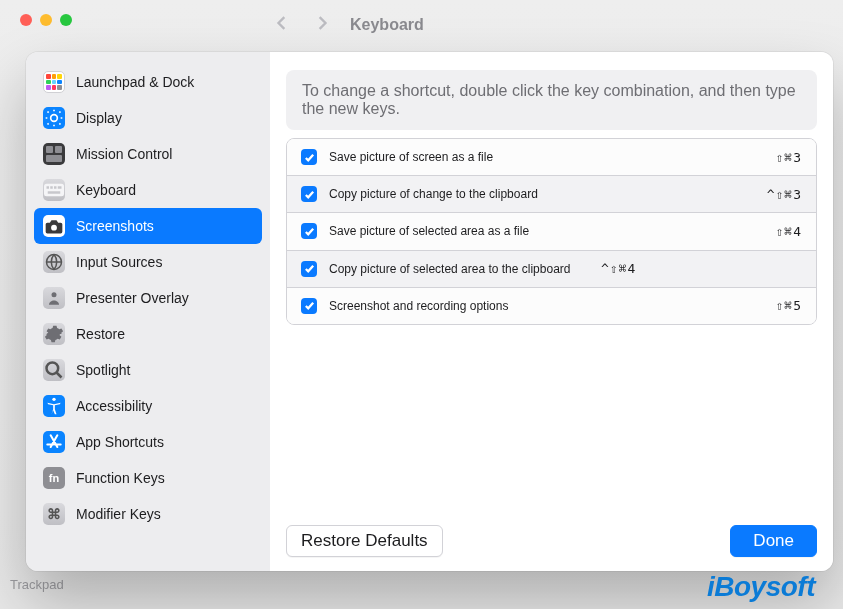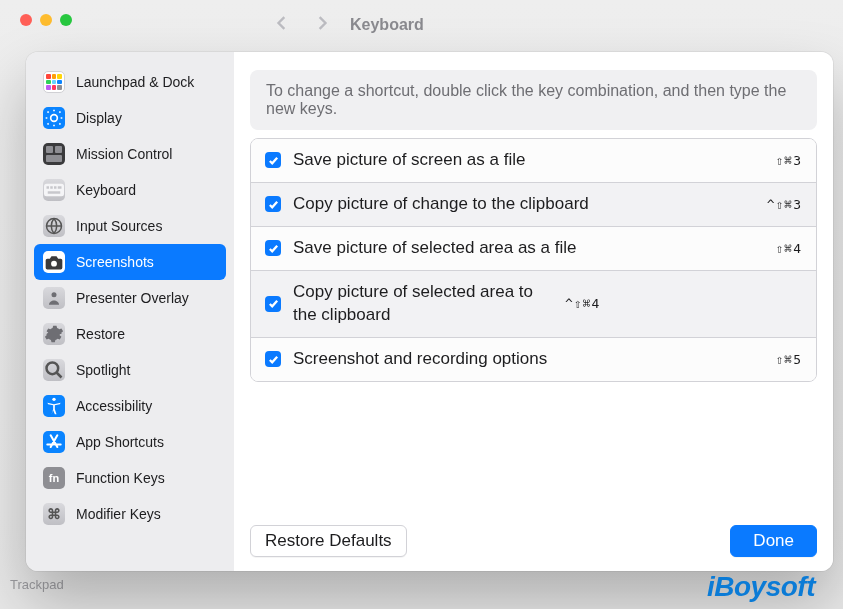--- a/index.html
+++ b/index.html
@@ -26,36 +26,36 @@
 .under-items{position:absolute;left:10px;top:570px;font-size:13px;color:#9c9ca0;line-height:30px;}
 .traffic{position:absolute;top:14px;left:20px;display:flex;gap:8px;}
 .traffic span{width:12px;height:12px;border-radius:50%;}
 .tl-r{background:#ff5f57;}
 .tl-y{background:#febc2e;}
 .tl-g{background:#28c840;}
 
 
 .sheet{position:absolute;top:52px;left:26px;right:10px;bottom:38px;background:var(--bg-window);border-radius:12px;box-shadow:0 30px 60px rgba(0,0,0,.25),0 0 0 1px rgba(0,0,0,.05);display:flex;overflow:hidden;}
 
-.sidebar{width:208px;background:var(--sidebar-bg);padding:12px 8px;overflow:hidden;}
+.sidebar{width:244px;background:var(--sidebar-bg);padding:12px 8px;overflow:hidden;}
 .sb-item{display:flex;align-items:center;gap:10px;padding:6px 8px;border-radius:6px;font-size:14px;cursor:default;}
 .sb-item.selected{background:var(--sel-blue);color:#fff;}
 .sb-item .icon{width:24px;height:24px;border-radius:5px;display:flex;align-items:center;justify-content:center;flex:0 0 auto;}
 .sb-item .icon svg{width:20px;height:20px;}
 .label{white-space:nowrap;}
 
 .content{flex:1;background:var(--panel-bg);display:flex;flex-direction:column;padding:18px 16px 14px;}
 .hint{background:var(--hint-bg);padding:12px 16px;border-radius:8px;color:var(--txt-dim);font-size:16px;margin-bottom:8px;}
 .list{border-radius:8px;overflow:hidden;border:1px solid var(--border);}
 .row{display:flex;align-items:center;padding:10px 14px;border-bottom:1px solid var(--border);background:#fcfcfc;gap:12px;}
 .row:nth-child(even){background:#f2f2f4;}
 .row:last-child{border-bottom:none;}
 .row .cb{width:16px;height:16px;border-radius:4px;background:var(--sel-blue);flex:0 0 auto;display:flex;align-items:center;justify-content:center;}
 .row .cb svg{width:11px;height:11px;fill:none;stroke:#fff;stroke-width:2.5;}
-.row .desc{flex:1;font-size:17px;color:var(--txt);line-height:1.35;}
+.row .desc{flex:1;font-size:12px;color:var(--txt);line-height:1.35;}
 .row .keys{font-size:13px;color:var(--txt);font-family:-apple-system,monospace;letter-spacing:1px;}
 
 .footer{margin-top:auto;padding-top:14px;display:flex;justify-content:space-between;align-items:center;}
 .btn{border-radius:6px;padding:5px 14px;font-size:17px;border:1px solid var(--border);background:#fff;box-shadow:0 1px 0 rgba(0,0,0,.04);cursor:default;}
 .btn.primary{background:var(--sel-blue);color:#fff;border-color:var(--sel-blue);padding:5px 22px;font-weight:500;}
 
 .watermark{position:absolute;right:28px;bottom:6px;font-size:28px;font-weight:700;font-style:italic;color:#0b7bd6;letter-spacing:-.5px;pointer-events:none;}
 .watermark .i{color:#0b7bd6;}
 </style>
 </head>
@@ -130,45 +130,45 @@
               <rect x="2" y="2" width="2" height="2" fill="#c7c7cc"></rect>
               <rect x="5" y="2" width="2" height="2" fill="#c7c7cc"></rect>
               <rect x="8" y="2" width="2" height="2" fill="#c7c7cc"></rect>
               <rect x="11" y="2" width="3" height="2" fill="#c7c7cc"></rect>
               <rect x="3" y="6" width="10" height="2" fill="#c7c7cc"></rect>
             </svg>
           </div>
         </span>
         <span class="label">Keyboard</span>
       </div>
-      <div class="sb-item">
-        <span class="icon">
-          <div style="width:22px;height:22px;background:linear-gradient(#d9d9dd,#bfbfc4);border-radius:5px;display:flex;align-items:center;justify-content:center;">
-            <svg width="14" height="14" viewBox="0 0 24 24" fill="none" stroke="#555" stroke-width="1.8">
-              <circle cx="12" cy="12" r="9"></circle>
-              <path d="M3 12h18M12 3a14 14 0 0 1 0 18M12 3a14 14 0 0 0 0 18"></path>
-            </svg>
-          </div>
-        </span>
-        <span class="label">Input Sources</span>
-      </div>
       <div class="sb-item selected">
         <span class="icon">
           <div style="width:22px;height:22px;background:#fff;border-radius:5px;display:flex;align-items:center;justify-content:center;">
             <svg width="14" height="11" viewBox="0 0 24 18">
               <path fill="#3a3a3c" d="M4 5h3l2-3h6l2 3h3a2 2 0 0 1 2 2v9a2 2 0 0 1-2 2H4a2 2 0 0 1-2-2V7a2 2 0 0 1 2-2z"></path>
               <circle cx="12" cy="11" r="3.5" fill="#fff"></circle>
             </svg>
           </div>
         </span>
         <span class="label">Screenshots</span>
       </div>
       <div class="sb-item">
         <span class="icon">
           <div style="width:22px;height:22px;background:linear-gradient(#d9d9dd,#bfbfc4);border-radius:5px;display:flex;align-items:center;justify-content:center;">
+            <svg width="14" height="14" viewBox="0 0 24 24" fill="none" stroke="#555" stroke-width="1.8">
+              <circle cx="12" cy="12" r="9"></circle>
+              <path d="M3 12h18M12 3a14 14 0 0 1 0 18M12 3a14 14 0 0 0 0 18"></path>
+            </svg>
+          </div>
+        </span>
+        <span class="label">Input Sources</span>
+      </div>
+      <div class="sb-item">
+        <span class="icon">
+          <div style="width:22px;height:22px;background:linear-gradient(#d9d9dd,#bfbfc4);border-radius:5px;display:flex;align-items:center;justify-content:center;">
             <svg width="14" height="14" viewBox="0 0 24 24" fill="#6e6e73">
               <circle cx="12" cy="8" r="3"></circle>
               <path d="M6 20c0-3 3-5 6-5s6 2 6 5z"></path>
             </svg>
           </div>
         </span>
         <span class="label">Presenter Overlay</span>
       </div>
       <div class="sb-item">
         <span class="icon">

